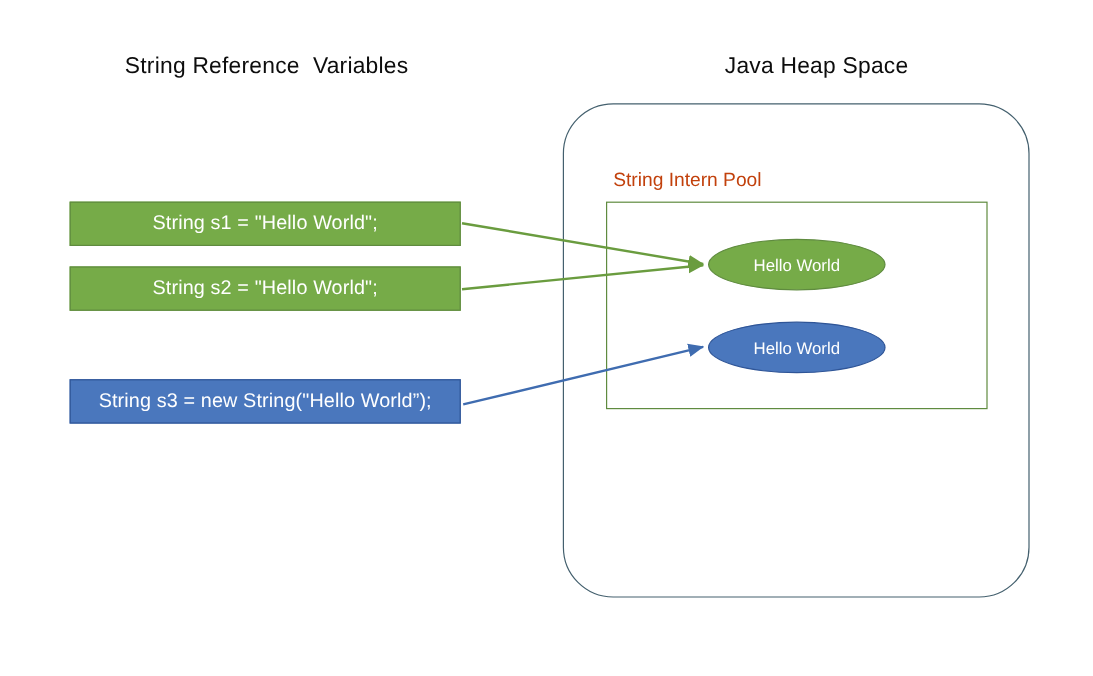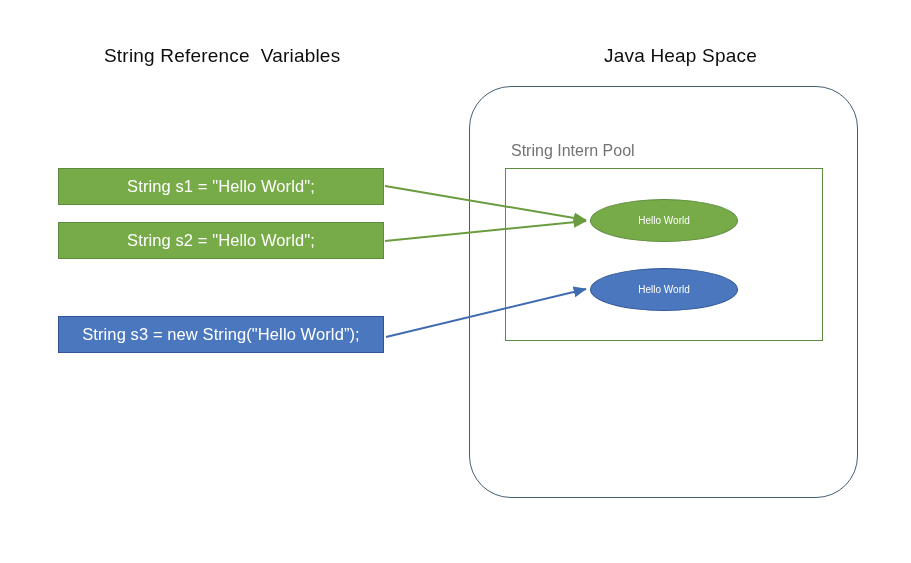--- a/index.html
+++ b/index.html
@@ -29,21 +29,21 @@
     white-space: pre;
     line-height: 1;
   }
   #title-left  { left: 104px; top: 46px; }
   #title-right { left: 575px; top: 46px; margin-left: 29px; }
 
   .pool-label {
     position: absolute;
     left: 511px;
     top: 143px;
-    color: #737373;
+    color: #c2410c;
     font-size: 16px;
     font-weight: 400;
     white-space: pre;
     line-height: 1;
     text-align: center;
   }
 
   
   #heap-container {
     position: absolute;
@@ -100,21 +100,21 @@
   .heap-object {
     position: absolute;
     left: 590px;
     width: 148px;
     height: 43px;
     border-radius: 50%;
     display: flex;
     align-items: center;
     justify-content: center;
     color: #ffffff;
-    font-size: 10px;
+    font-size: 14px;
     font-weight: 400;
     white-space: pre;
     box-sizing: border-box;
   }
   #obj-interned {
     top: 199px;
     background: #76ab48;
     border: 1.2px solid #5f8b3f;
   }
   #obj-new {

